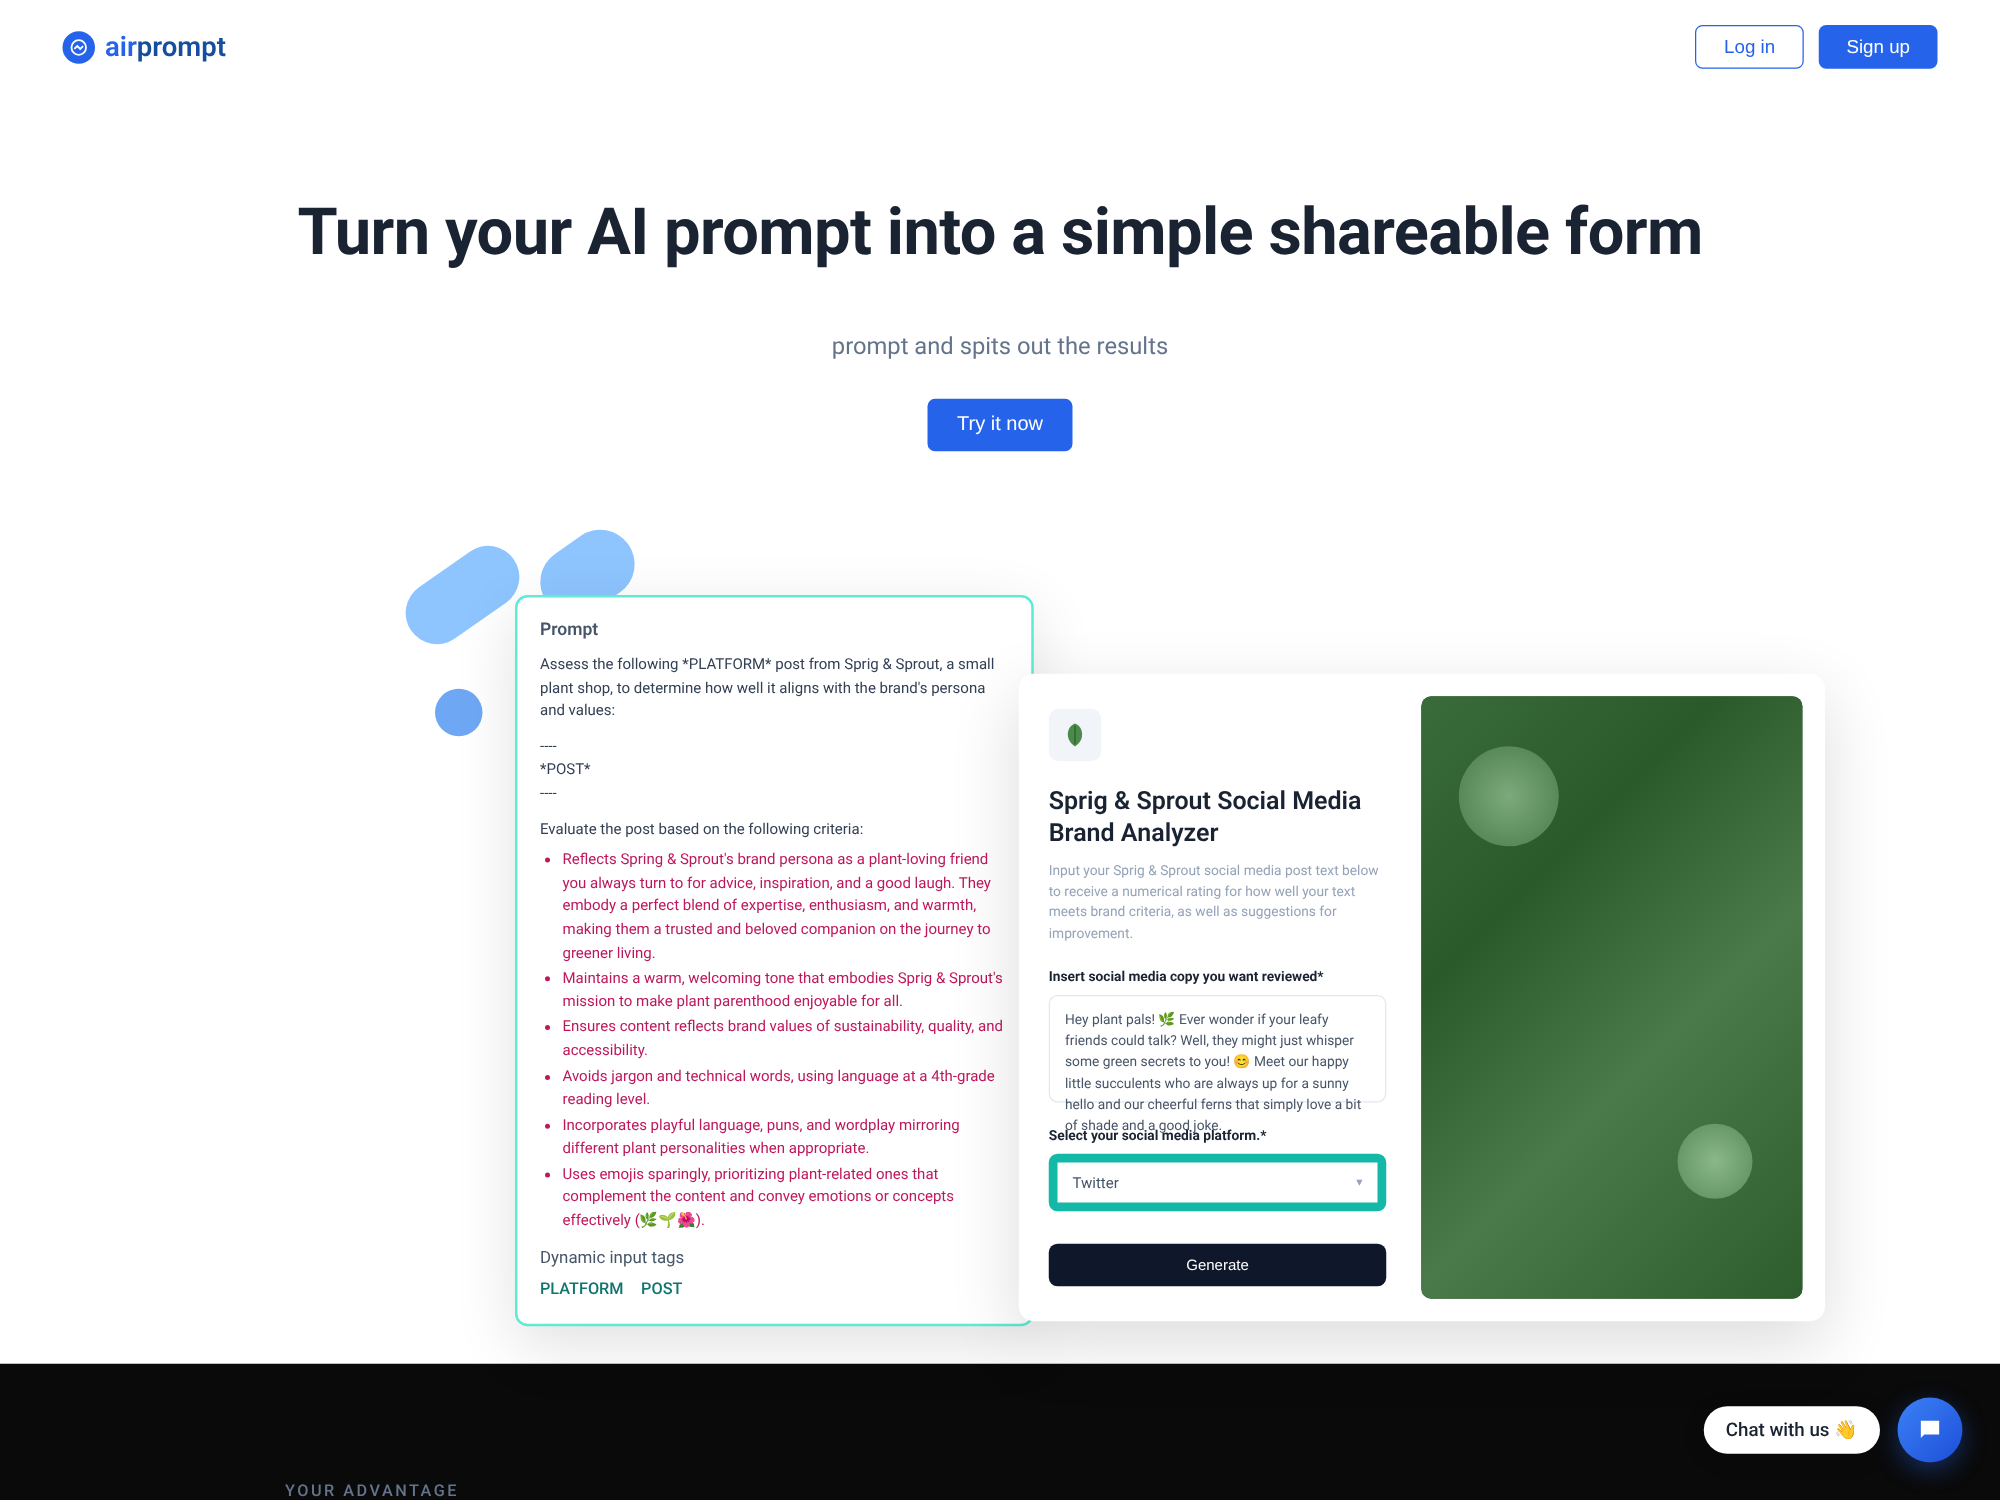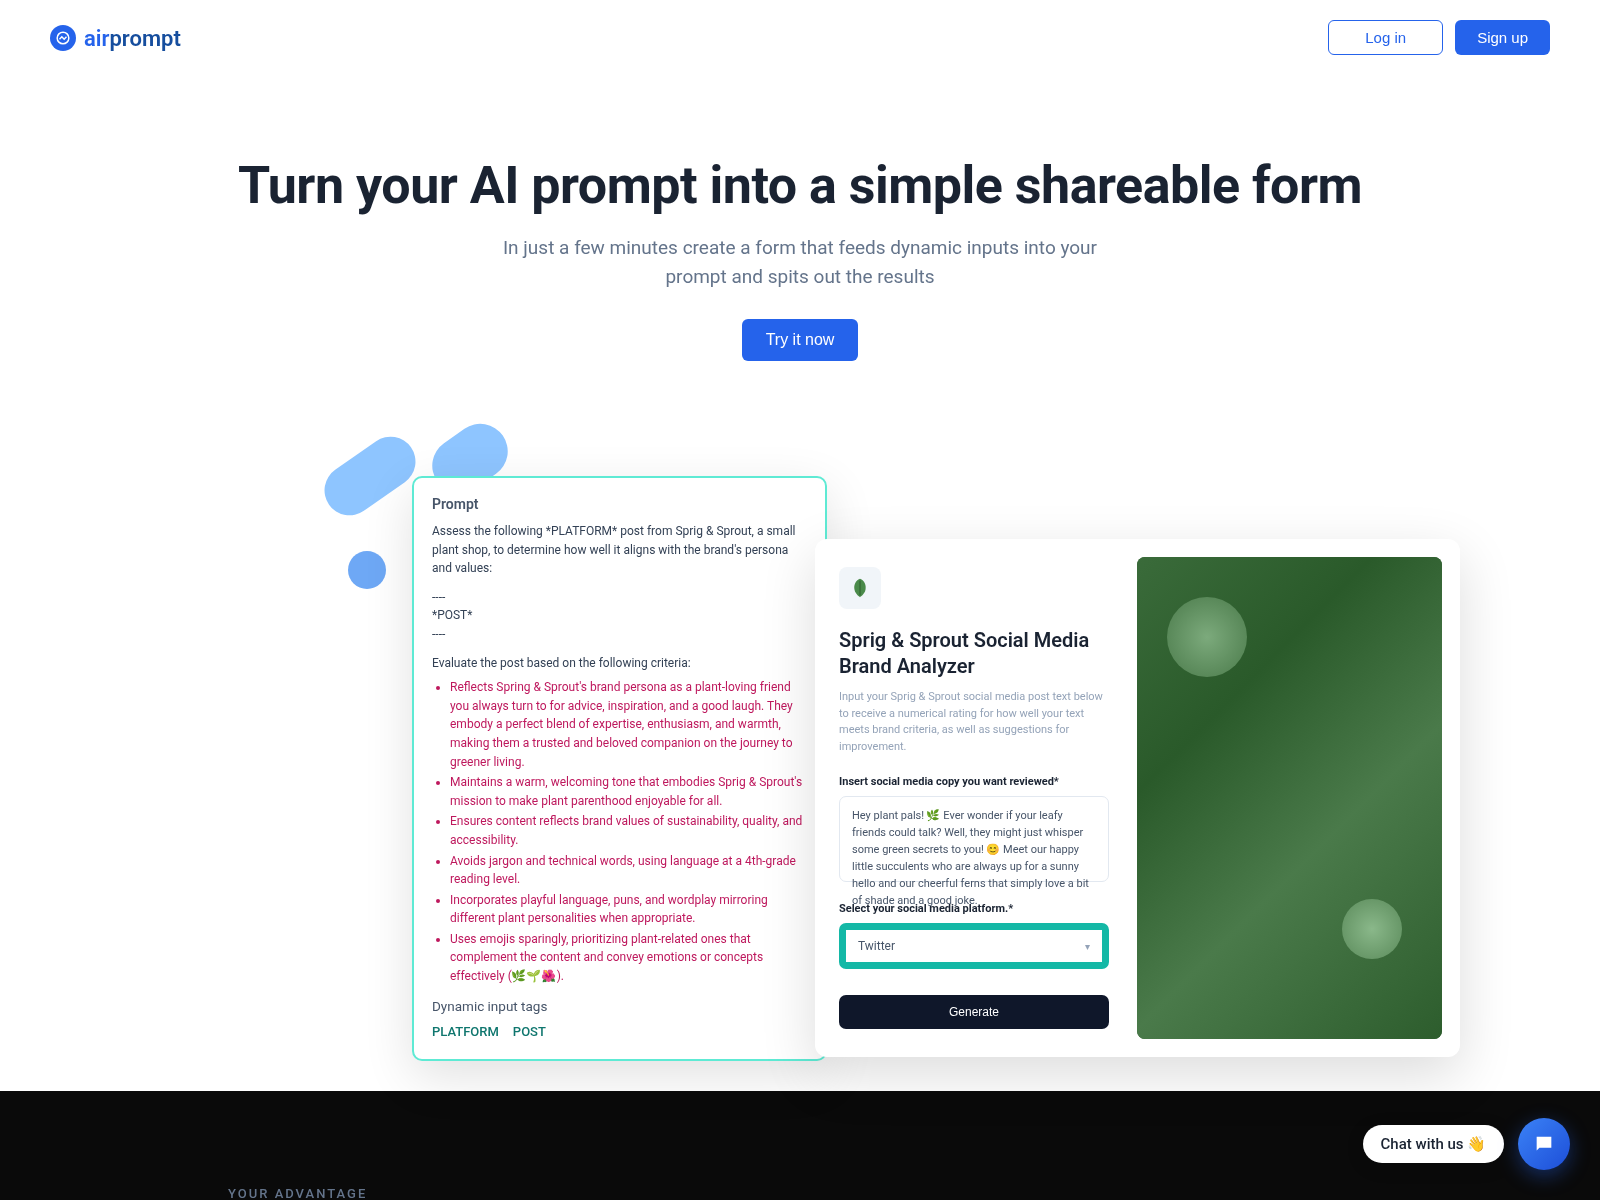--- a/index.html
+++ b/index.html
@@ -5,21 +5,21 @@
 * { margin: 0; padding: 0; box-sizing: border-box; }
 body { font-family: -apple-system, BlinkMacSystemFont, 'Segoe UI', Roboto, sans-serif; background: #fff; color: #1a2332; width: 1600px; }
 .header { display: flex; justify-content: space-between; align-items: center; padding: 20px 50px; }
 .logo { display: flex; align-items: flex-end; gap: 8px; }
 .logo-icon { width: 26px; height: 26px; background: #2563eb; border-radius: 50%; display: flex; align-items: center; justify-content: center; }
 .logo-icon svg { width: 14px; height: 14px; }
 .logo-text { font-size: 22px; font-weight: 600; }
 .logo-air { color: #2563eb; }
 .logo-prompt { color: #164e9e; }
 .header-buttons { display: flex; gap: 12px; }
-.btn-outline { background: #fff; border: 1.5px solid #2563eb; color: #2563eb; padding: 8px 36px; border-radius: 6px; font-size: 15px; font-weight: 500; cursor: pointer; }
+.btn-outline { background: #fff; border: 1.5px solid #2563eb; color: #2563eb; padding: 8px 22px; border-radius: 6px; font-size: 15px; font-weight: 500; cursor: pointer; }
 .btn-primary { background: #2563eb; border: none; color: #fff; padding: 9px 22px; border-radius: 6px; font-size: 15px; font-weight: 500; cursor: pointer; }
 .hero { text-align: center; padding: 80px 20px 40px; }
 .hero h1 { font-size: 52px; font-weight: 700; color: #1a2332; letter-spacing: -0.5px; }
 .hero p { font-size: 19px; color: #64748b; margin-top: 18px; line-height: 1.5; }
 .hero .btn-primary { margin-top: 28px; padding: 12px 24px; font-size: 16px; }
 .hero-visual { position: relative; width: 1200px; margin: 40px auto 0; height: 650px; }
 .blobs { position: absolute; left: 120px; top: -10px; width: 250px; height: 200px; }
 .blob1 { position: absolute; width: 100px; height: 50px; background: #8ec5ff; border-radius: 26px; top: 20px; left: 0; transform: rotate(-35deg); }
 .blob2 { position: absolute; width: 80px; height: 55px; background: #8ec5ff; border-radius: 28px; top: 0; left: 110px; transform: rotate(-35deg); }
 .blob3 { position: absolute; width: 38px; height: 38px; background: #6ea8f5; border-radius: 50%; top: 120px; left: 28px; }
@@ -67,21 +67,21 @@
     <div class="logo-text"><span class="logo-air">air</span><span class="logo-prompt">prompt</span></div>
   </div>
   <div class="header-buttons">
     <button class="btn-outline">Log in</button>
     <button class="btn-primary">Sign up</button>
   </div>
 </div>
 
 <div class="hero">
   <h1>Turn your AI prompt into a simple shareable form</h1>
-  <p><span>In just a few minutes create a form that feeds dynamic inputs into your</span><br><span>prompt and spits out the results</span></p>
+  <p><br><span>prompt and spits out the results</span></p>
   <button class="btn-primary">Try it now</button>
 </div>
 
 <div class="hero-visual">
   <div class="blobs">
     <div class="blob1"></div>
       <div class="blob2"></div>
       <div class="blob3"></div>
   </div>
 

